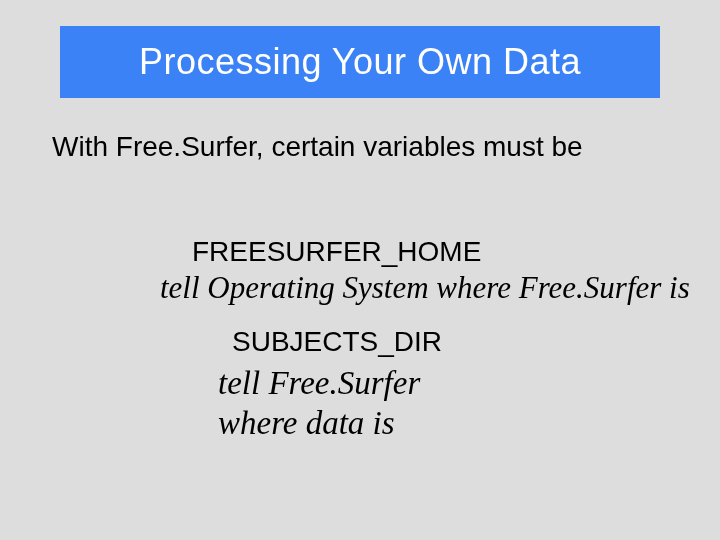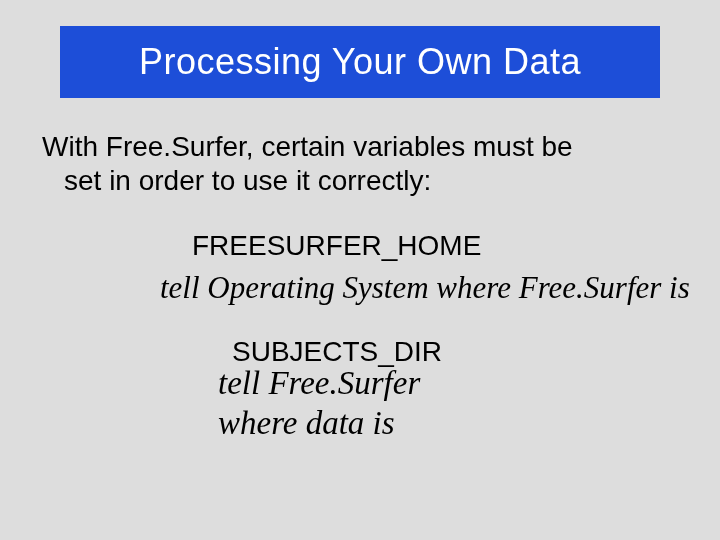--- a/index.html
+++ b/index.html
@@ -11,62 +11,62 @@
     font-family: Arial, Helvetica, sans-serif;
     color: #000;
     overflow: hidden;
   }
   .title-bar {
     position: absolute;
     top: 26px;
     left: 60px;
     width: 600px;
     height: 72px;
-    background: #1d4ed8;
+    background: #3b82f6;
     display: flex;
     align-items: center;
     justify-content: center;
   }
   .title-text {
     color: #fff;
     font-size: 36px;
     font-weight: 400;
     letter-spacing: 0.5px;
   }
   .intro {
     position: absolute;
     top: 130px;
-    left: 42px;
+    left: 52px;
     width: 630px;
     font-size: 28px;
     line-height: 1.2;
     text-indent: 0;
   }
   .intro .line2 {
     display: block;
     padding-left: 22px;
   }
   .var1-name {
     position: absolute;
-    top: 230px;
+    top: 236px;
     left: 192px;
     font-size: 28px;
     font-weight: 400;
   }
   .var1-desc {
     position: absolute;
     top: 270px;
     left: 160px;
     font-family: "Times New Roman", Times, serif;
     font-style: italic;
     font-size: 31px;
   }
   .var2-name {
     position: absolute;
-    top: 336px;
+    top: 326px;
     left: 232px;
     font-size: 28px;
     font-weight: 400;
   }
   .var2-desc {
     position: absolute;
     top: 364px;
     left: 218px;
     width: 280px;
     font-family: "Times New Roman", Times, serif;
@@ -77,20 +77,19 @@
 </style>
 </head>
 <body>
 
 <div class="title-bar">
   <span class="title-text">Processing Your Own Data</span>
 </div>
 
 <div class="intro">
   <span>With Free.Surfer, certain variables must be</span>
-  <span class="line2">set in order to use it correctly:</span>
 </div>
 
 <div class="var1-name">FREESURFER_HOME</div>
 <div class="var1-desc">tell Operating System where Free.Surfer is</div>
 
 <div class="var2-name">SUBJECTS_DIR</div>
 <div class="var2-desc">tell Free.Surfer where data is</div>
 
 </body></html>

